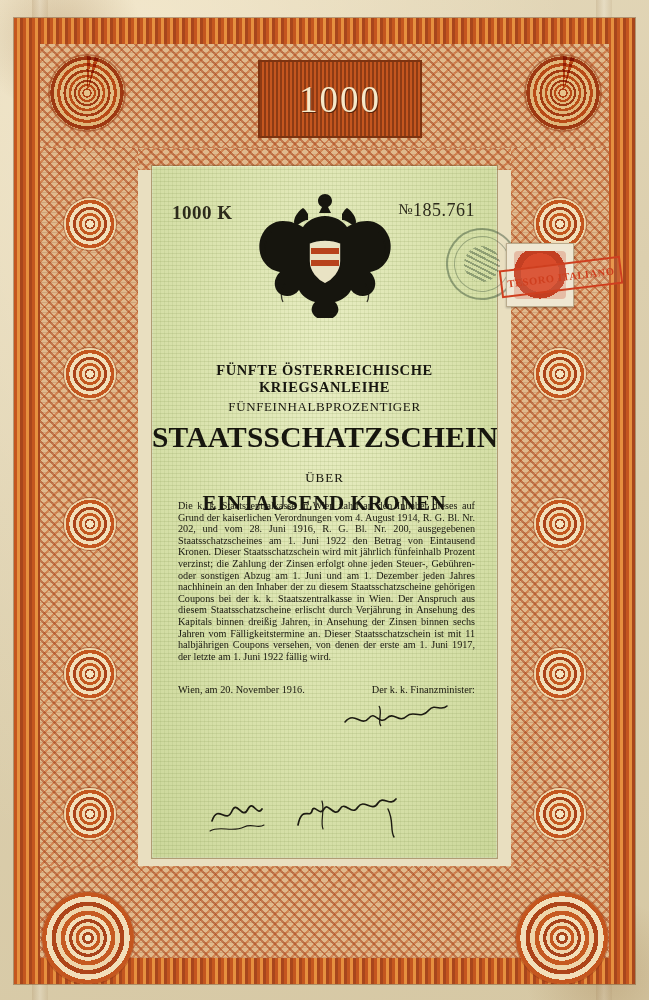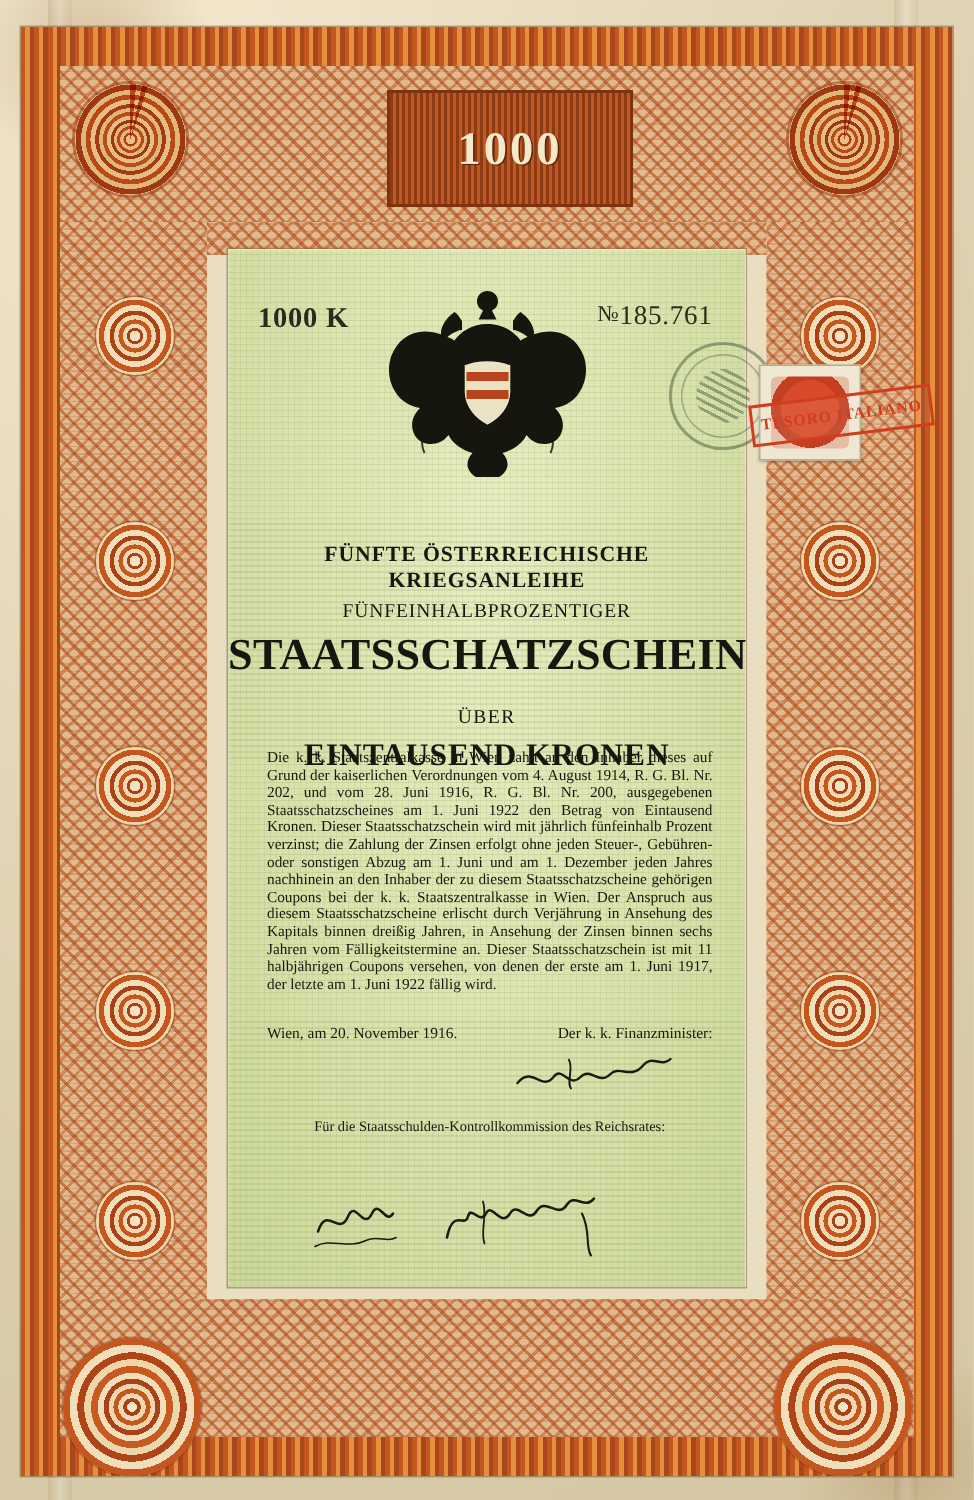--- a/index.html
+++ b/index.html
@@ -42,21 +42,21 @@
       repeating-linear-gradient(0deg, rgba(140,55,20,.18) 0 1px, rgba(0,0,0,0) 1px 5px);
     background-color:#e0b98c;}
 
   
   .topband{position:absolute;left:246px;top:44px;width:160px;height:74px;
     background:
       repeating-linear-gradient(90deg,#8d3b14 0 2px,#c4561f 2px 4px),
       #a8421a;
     display:flex;align-items:center;justify-content:center;
     box-shadow:0 0 0 2px #7d3310;}
-  .topband span{font-family:"Liberation Serif",serif;font-weight:bold;font-size:31px;color:#f6e9c9;letter-spacing:2px;
+  .topband span{font-family:"Liberation Serif",serif;font-weight:normal;font-size:37px;color:#f6e9c9;letter-spacing:2px;
     text-shadow:1px 1px 0 #5d2409;}
 
   
   .panel{position:absolute;left:138px;top:148px;width:345px;height:692px;
     background:
       radial-gradient(ellipse at 50% 30%, #e8edc2 0%, #d9e2ac 55%, #cbd79a 100%);
     box-shadow:0 0 0 1px rgba(120,90,40,.5), inset 0 0 0 1px rgba(255,255,255,.35);
     overflow:hidden;}
   .panel:before{content:"";position:absolute;inset:0;
     background-image:
@@ -197,21 +197,20 @@
         <span>Wien, am 20. November 1916.</span>
         <span>Der k. k. Finanzminister:</span>
       </div>
 
       <svg class="sig1" viewBox="0 0 120 36">
         <path d="M6 26 c10-12 16 6 24-4 6-8 10 8 18 0 7-7 12 6 20-2 6-6 14 4 22-6 6-7 12 2 18-4" fill="none" stroke="#1c1a12" stroke-width="1.6" stroke-linecap="round"></path>
         <path d="M40 10 c4 6-2 16 2 20" fill="none" stroke="#1c1a12" stroke-width="1.3"></path>
       </svg>
 
       <div class="footnote">
-        <div>Für die Staatsschulden-Kontrollkommission des Reichsrates:</div>
       </div>
 
       <svg class="sig2" viewBox="0 0 230 48">
         <g fill="none" stroke="#1c1a12" stroke-linecap="round">
           <path d="M10 30 c6-18 14 4 20-10 5-12 10 10 16-2 5-10 9 8 14 0" stroke-width="1.7"></path>
           <path d="M8 40 c10-6 22 2 34-4 8-4 14 2 20-2" stroke-width="1.1"></path>
           <path d="M96 34 c4-20 12-6 14-14 2-8 8 6 12-2 4-8 10 10 16 0 5-9 12 8 18-2 6-9 14 6 20-4 5-8 12 4 18-4" stroke-width="1.7"></path>
           <path d="M120 10 c3 10-2 20 1 28" stroke-width="1.2"></path>
           <path d="M186 18 c6 12 2 22 6 28" stroke-width="1.4"></path>
         </g>

